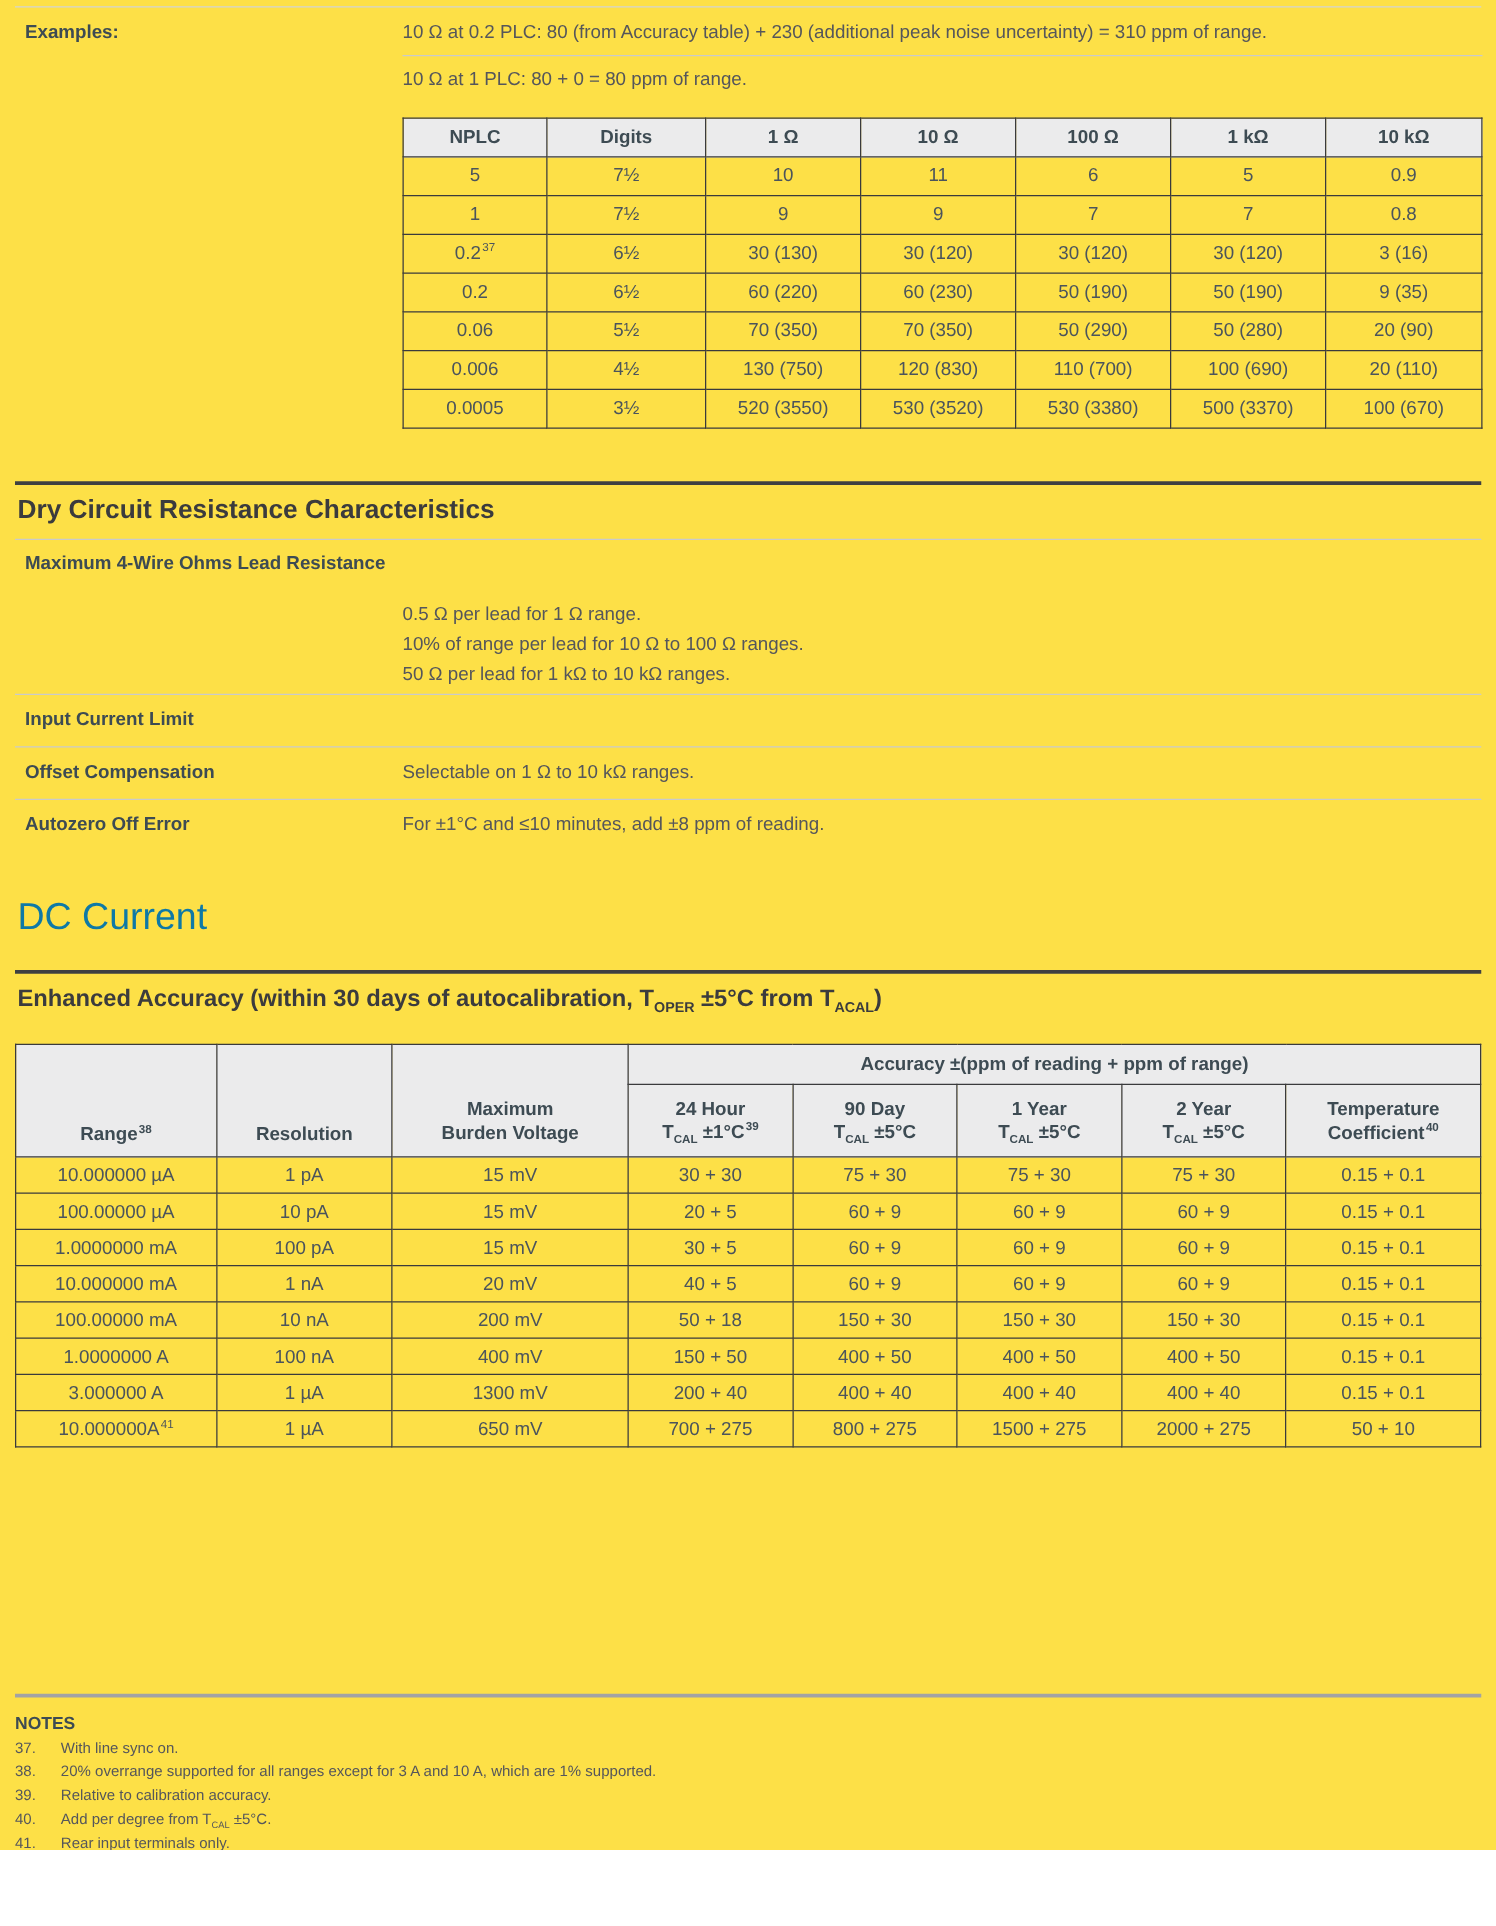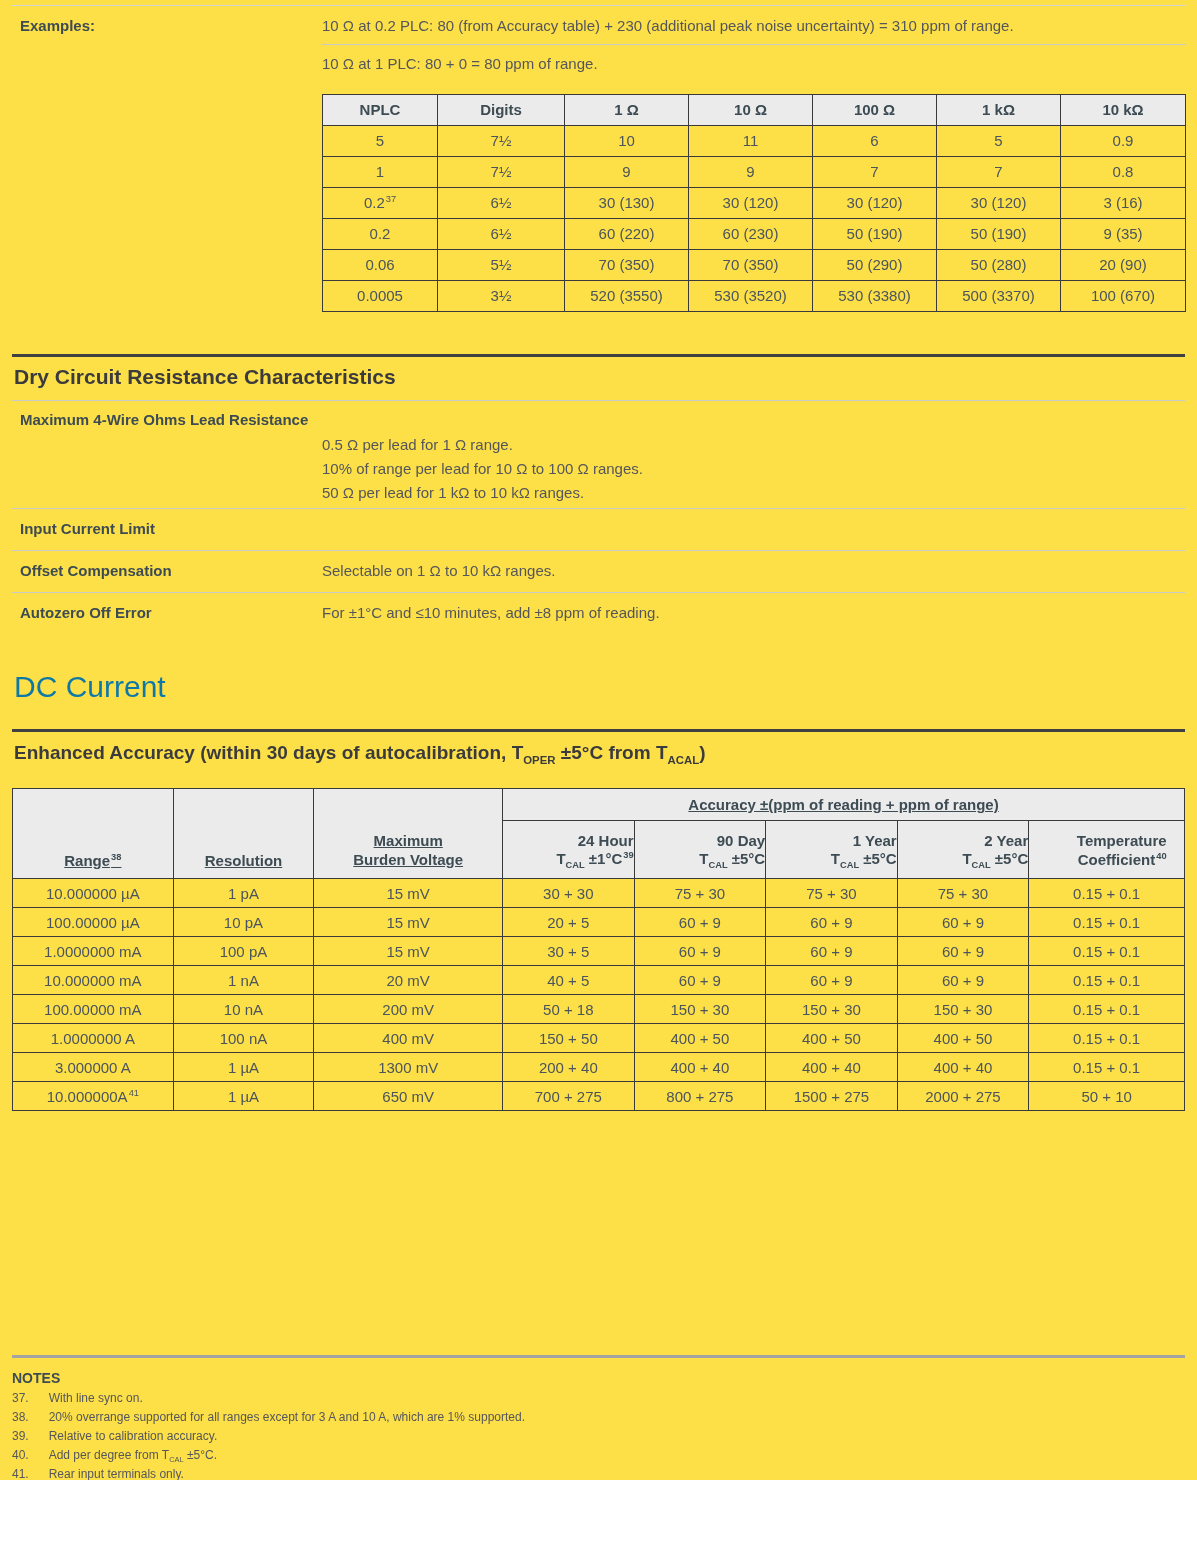--- a/index.html
+++ b/index.html
@@ -31,36 +31,36 @@
 
   .nplc-table { width:863px; margin-top:20px; }
   .nplc-table thead th { height:31px; }
   .nplc-table td { height:31px; }
 
   
   .h-section { margin-top:7px; padding-left:2px; font-size:21px; font-weight:bold; color:#3b3b3d; line-height:26px; }
   .rule-after-h { margin-top:10px; }
 
   .lead-label { margin-top:10px; padding-left:8px; font-weight:bold; font-size:15px; color:#3d4b53; line-height:18px; }
-  .lead-values { margin-left:310px; margin-top:4px; font-size:15px; color:#55565b; line-height:24px; }
+  .lead-values { margin-left:310px; margin-top:20px; font-size:15px; color:#55565b; line-height:24px; }
 
   .spec-list { margin-top:3px; }
   .spec-item { border-top:1px solid #c9cacb; padding:10px 0 11px 0; }
 
   .dc-heading { margin-top:36px; padding-left:2px; font-size:30px; font-weight:400; color:#0e79a6; line-height:34px; }
   .rule-before-enh { margin-top:25px; }
   .enhanced-heading { margin-top:9px; padding-left:2px; font-size:19px; font-weight:bold; color:#3b3b3d; line-height:24px; }
   .enhanced-heading sub { font-size:0.6em; }
 
   .dc-table { width:1173px; margin-top:23px; }
   .dc-table col.c-range { width:160px; } .dc-table col.c-res { width:140px; }
   .dc-table col.c-burden { width:188px; } .dc-table col.c-acc { width:131px; }
   .dc-table col.c-tc { width:155px; }
-  .dc-table thead tr.span-row th { height:32px;text-decoration:underline; }
-  .dc-table thead tr.sub-row th { height:58px;text-align:right; }
+  .dc-table thead tr.span-row th { height:32px; }
+  .dc-table thead tr.sub-row th { height:58px; }
   .dc-table thead th.bottom { vertical-align:bottom; padding-bottom:9px; }
   .dc-table td { height:29px; }
   .hdr-wrap { margin:0 auto; width:120px; line-height:19px; }
   .tcal-line { line-height:19px; }
 
   
   .notes { position:absolute; left:12px; right:12px; top:1355px; border-top:3px solid #a3a3a3; }
   .notes-title { margin-top:12px; font-size:14px; font-weight:bold; color:#3d4b53; }
   .note-item { margin-top:5px; font-size:12px; color:#55565b; line-height:14px; }
   .note-item .num { margin-right:20px; }
@@ -141,20 +141,29 @@
               <tr>
                 <td>0.06</td>
                 <td>5½</td>
                 <td>70 (350)</td>
                 <td>70 (350)</td>
                 <td>50 (290)</td>
                 <td>50 (280)</td>
                 <td>20 (90)</td>
               </tr>
               <tr>
+                <td>0.006</td>
+                <td>4½</td>
+                <td>130 (750)</td>
+                <td>120 (830)</td>
+                <td>110 (700)</td>
+                <td>100 (690)</td>
+                <td>20 (110)</td>
+              </tr>
+              <tr>
                 <td>0.0005</td>
                 <td>3½</td>
                 <td>520 (3550)</td>
                 <td>530 (3520)</td>
                 <td>530 (3380)</td>
                 <td>500 (3370)</td>
                 <td>100 (670)</td>
               </tr>
             </tbody>
         </table>

